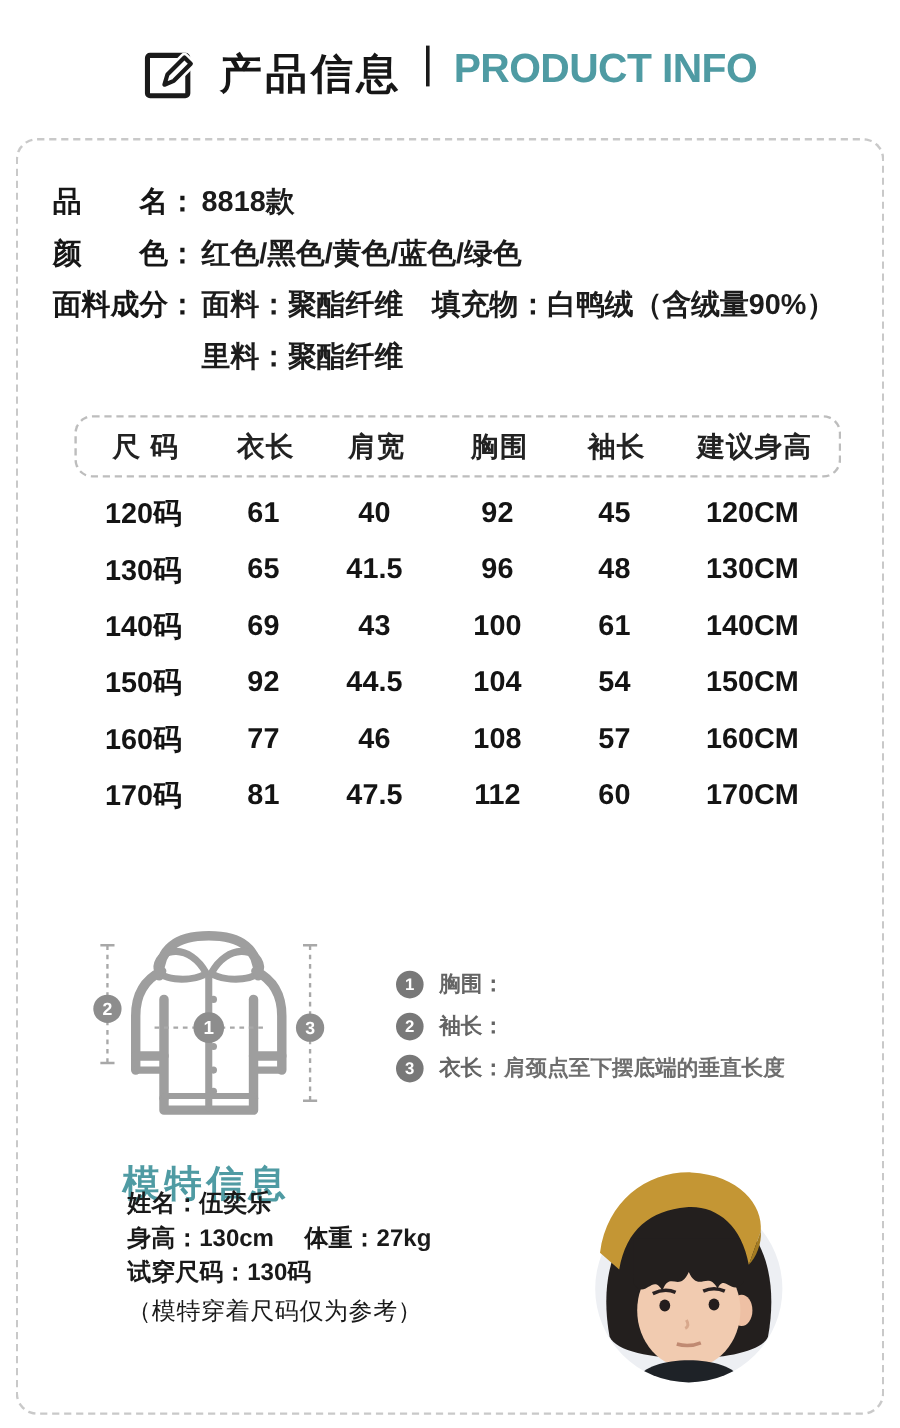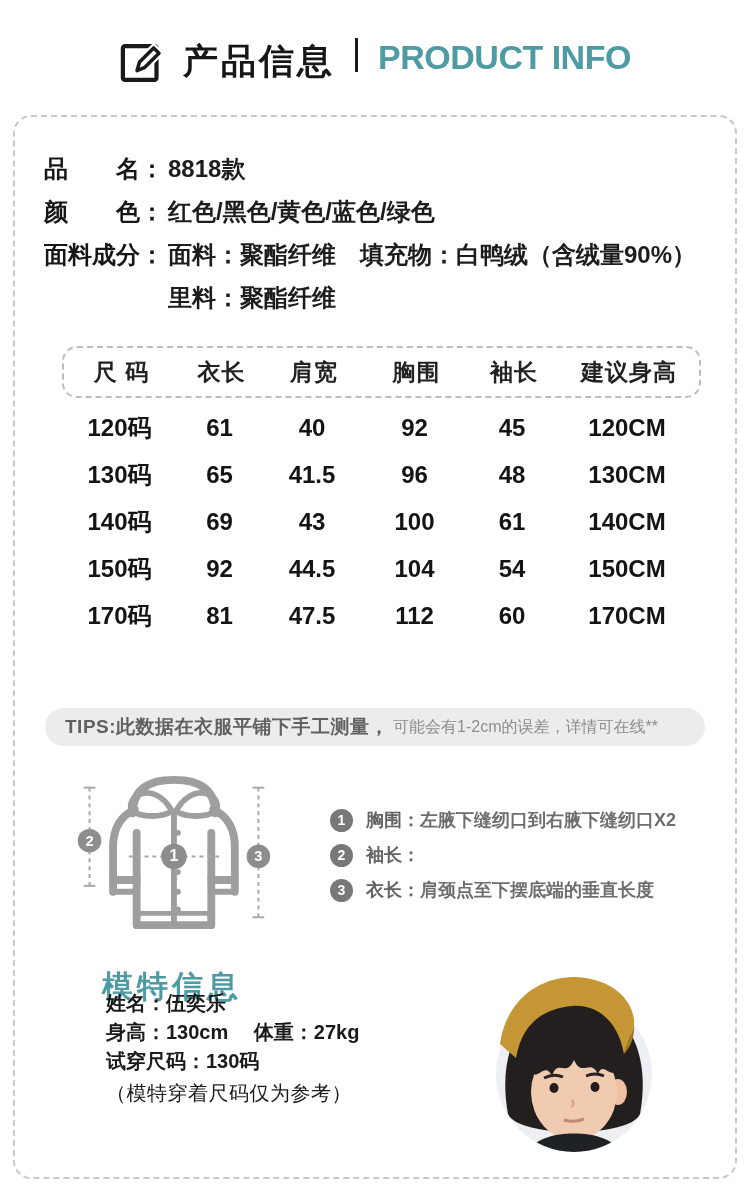--- a/index.html
+++ b/index.html
@@ -145,33 +145,37 @@
     </div>
     <div class="size-row">
       <span>150码</span>
       <span>92</span>
       <span>44.5</span>
       <span>104</span>
       <span>54</span>
       <span>150CM</span>
     </div>
     <div class="size-row">
+      <span>160码</span>
+      <span>77</span>
+      <span>46</span>
+      <span>108</span>
+      <span>57</span>
+      <span>160CM</span>
+    </div>
+    <div class="size-row">
       <span>170码</span>
       <span>81</span>
       <span>47.5</span>
       <span>112</span>
       <span>60</span>
       <span>170CM</span>
     </div>
   </div>
 
-  <div class="tips">
-    <span class="tips-strong">TIPS:此数据在衣服平铺下手工测量，</span>
-    <span class="tips-rest">可能会有1-2cm的误差，详情可在线**</span>
-  </div>
 
   <svg class="diagram" viewBox="0 0 220 165" aria-hidden="true">
     <g fill="none" stroke="#9e9e9e" stroke-width="8" stroke-linecap="round" stroke-linejoin="round">
       <path d="M70 44 Q70 10 112 10 Q154 10 154 44"></path>
       <path d="M110 42 C96 16 70 20 68 36 C67 48 96 50 110 42 Z" stroke-width="6"></path>
       <path d="M114 42 C128 16 154 20 156 36 C157 48 128 50 114 42 Z" stroke-width="6"></path>
       <path d="M72 40 C56 48 50 62 50 78 L50 124"></path>
       <path d="M50 112 L74 112"></path>
       <path d="M50 124 L74 124" stroke-width="6"></path>
       <path d="M74 64 L74 148"></path>
@@ -206,21 +210,20 @@
       <text x="26" y="77" text-anchor="middle" font-size="15" font-weight="bold" fill="#ffffff">2</text>
       <text x="198" y="93" text-anchor="middle" font-size="15" font-weight="bold" fill="#ffffff">3</text>
       <text x="112" y="93" text-anchor="middle" font-size="16" font-weight="bold" fill="#ffffff">1</text>
     </g>
   </svg>
 
   <div class="notes">
     <div class="note-row">
       <span class="note-num">1</span>
       <span class="note-label">胸围：</span>
-      <span class="note-text">左腋下缝纫口到右腋下缝纫口X2</span>
     </div>
     <div class="note-row">
       <span class="note-num">2</span>
       <span class="note-label">袖长：</span>
     </div>
     <div class="note-row">
       <span class="note-num">3</span>
       <span class="note-label">衣长：</span>
       <span class="note-text">肩颈点至下摆底端的垂直长度</span>
     </div>

